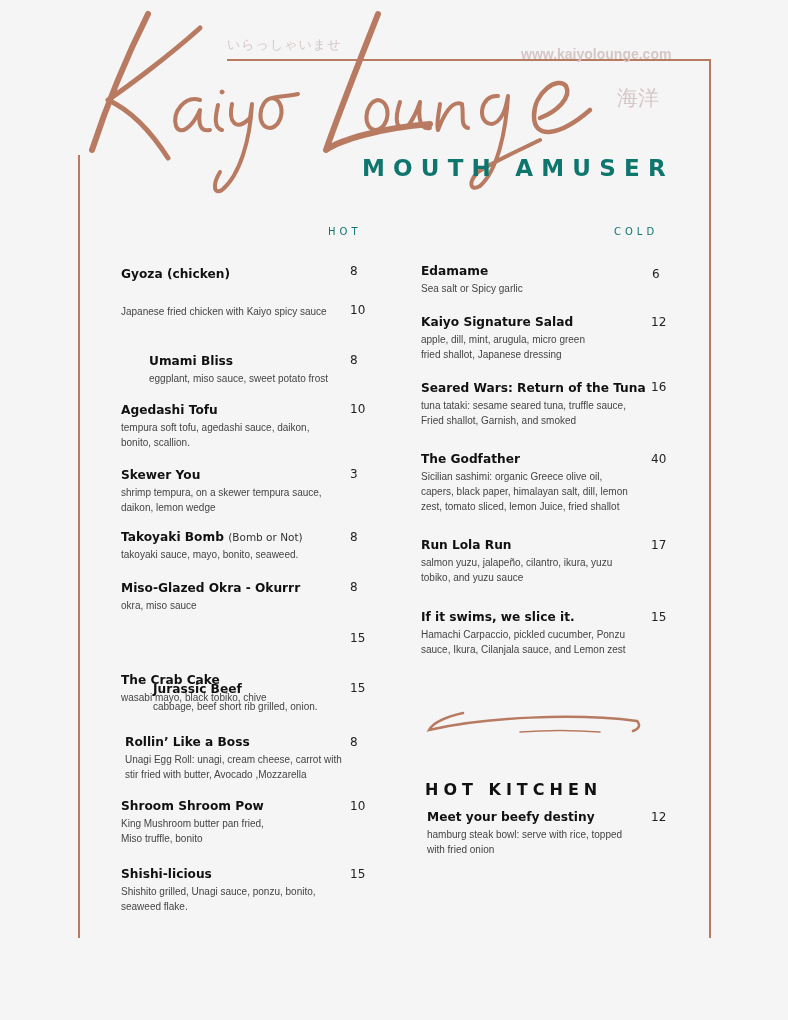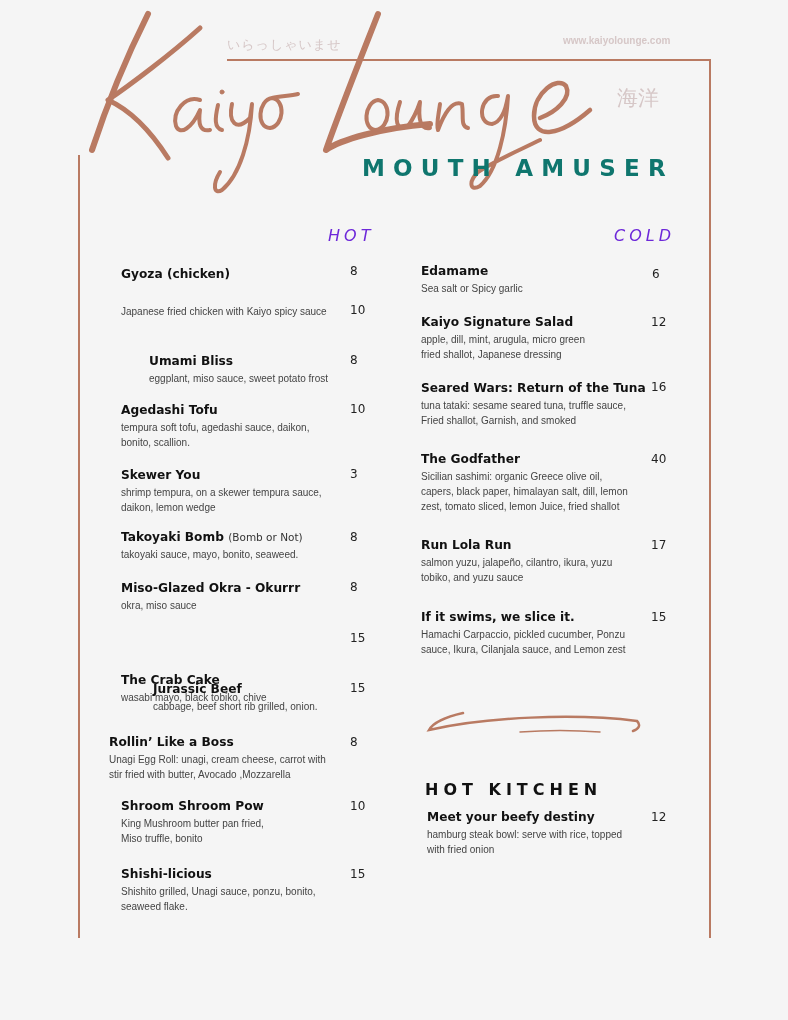--- a/index.html
+++ b/index.html
@@ -2,24 +2,24 @@
 <html><head>
 <meta charset="utf-8">
 <style>
   html, body { margin:0; padding:0; }
   body { width:788px; height:1020px; background:#f5f5f5; position:relative; overflow:hidden; font-family:"DejaVu Sans", sans-serif; color:#111; }
   .frame-top { position:absolute; left:227px; top:59px; width:484px; height:2px; background:#b97a62; }
   .frame-right { position:absolute; left:709px; top:59px; width:2px; height:879px; background:#b97a62; }
   .frame-left { position:absolute; left:78px; top:155px; width:2px; height:783px; background:#b97a62; }
   .script-title { position:absolute; left:0; top:0; width:788px; height:200px; }
   .greet { position:absolute; left:227px; top:36px; font-size:13px; color:#d6c7c7; letter-spacing:1px; }
-  .url { position:absolute; left:521px; top:35px; font-size:10px; font-weight:bold; color:#d6c7c7; font-family:"Liberation Sans", sans-serif;margin-left:42px; }
+  .url { position:absolute; left:521px; top:46px; font-size:14px; font-weight:bold; color:#d6c7c7; font-family:"Liberation Sans", sans-serif; }
   .kanji { position:absolute; left:617px; top:84px; font-size:21px; color:#d6c7c7; }
   .subtitle { position:absolute; left:362px; top:155px; font-size:23px; font-weight:bold; letter-spacing:8.2px; color:#0f766e; font-family:"DejaVu Sans", sans-serif; }
-  .col-head { position:absolute; font-size:16px; letter-spacing:4px; color:#6d28d9; font-family:"DejaVu Sans", sans-serif;font-style:italic; }
+  .col-head { position:absolute; font-size:10px; letter-spacing:4px; color:#0f766e; font-family:"DejaVu Sans", sans-serif; }
   .item { position:absolute; width:260px; }
   .item-name { font-weight:bold; font-size:12.2px; line-height:16px; color:#111; white-space:nowrap; }
   .item-note { font-weight:normal; font-size:10.5px; color:#333; }
   .item-desc { font-size:10px; line-height:15px; color:#444; margin-top:2px; font-family:"Liberation Sans", sans-serif; }
   .price { position:absolute; font-size:12px; color:#222; font-family:"DejaVu Sans", sans-serif; }
   .section-title { position:absolute; left:425px; top:780px; font-size:16px; font-weight:bold; letter-spacing:5px; color:#111; }
   .swash { position:absolute; left:425px; top:705px; width:220px; height:35px; }
 </style>
 </head>
 <body>
@@ -109,21 +109,21 @@
     <div class="item-desc">wasabi mayo, black tobiko, chive</div>
   </div>
   <div class="price" style="left:350px; top:631px;">15</div>
 
   <div class="item" style="left:121px; top:681px;margin-left:32px;">
     <div class="item-name">Jurassic Beef</div>
     <div class="item-desc">cabbage, beef short rib grilled, onion.</div>
   </div>
   <div class="price" style="left:350px; top:681px;">15</div>
 
-  <div class="item" style="left:109px; top:734px; width:230px;">
+  <div class="item" style="left:125px; top:734px; width:230px;">
     <div class="item-name">Rollin’ Like a Boss</div>
     <div class="item-desc">Unagi Egg Roll: unagi, cream cheese, carrot with stir fried with butter, Avocado ,Mozzarella</div>
   </div>
   <div class="price" style="left:350px; top:735px;">8</div>
 
   <div class="item" style="left:121px; top:798px; width:160px;">
     <div class="item-name">Shroom Shroom Pow</div>
     <div class="item-desc">King Mushroom butter pan fried, Miso truffle, bonito</div>
   </div>
   <div class="price" style="left:350px; top:799px;">10</div>

